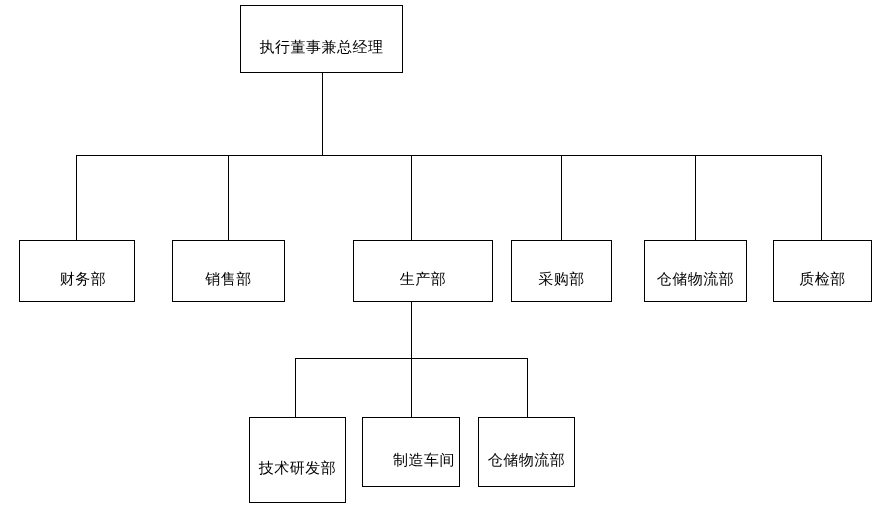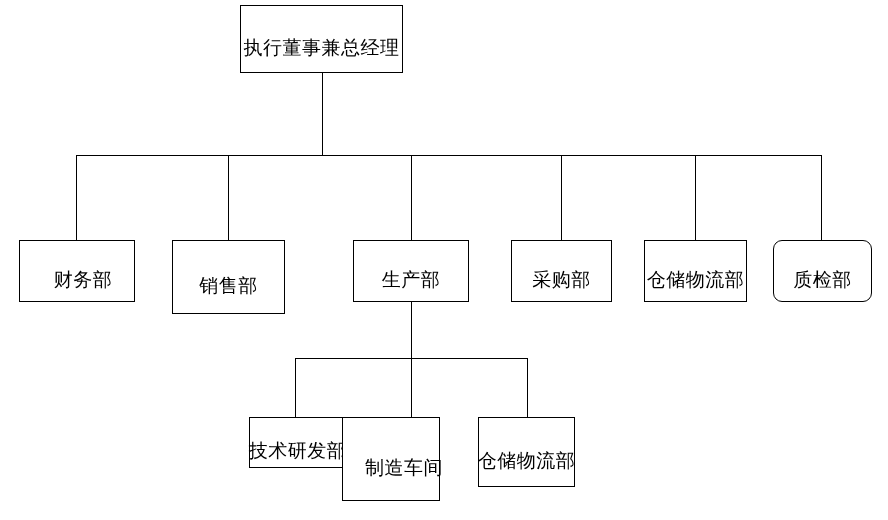--- a/index.html
+++ b/index.html
@@ -19,21 +19,21 @@
     position: absolute;
     box-sizing: border-box;
     border: 1px solid #000000;
     background: #ffffff;
     display: flex;
     align-items: center;
     justify-content: center;
     text-align: center;
   }
   .node-label {
-    font-size: 19px;
+    font-size: 15px;
     line-height: 1.2;
     color: #000000;
     letter-spacing: 0.5px;
     white-space: nowrap;
     margin-top: 16px;
   }
   .edge {
     position: absolute;
     background: #000000;
   }
@@ -57,53 +57,53 @@
   <div class="edge edge-v" style="left:228px; top:155px; height:85px;"></div>
   <div class="edge edge-v" style="left:411px; top:155px; height:85px;"></div>
   <div class="edge edge-v" style="left:561px; top:155px; height:85px;"></div>
   <div class="edge edge-v" style="left:695px; top:155px; height:85px;"></div>
   <div class="edge edge-v" style="left:821px; top:155px; height:85px;"></div>
 
   <div class="node" style="left:19px; top:240px; width:116px; height:62px;padding-left:12px;">
     <span class="node-label">财务部</span>
   </div>
 
-  <div class="node" style="left:172px; top:240px; width:113px; height:74px;">
+  <div class="node" style="left:172px; top:240px; width:113px; height:62px;">
     <span class="node-label">销售部</span>
   </div>
 
-  <div class="node" style="left:353px; top:240px; width:116px; height:62px;">
+  <div class="node" style="left:353px; top:240px; width:140px; height:62px;">
     <span class="node-label">生产部</span>
   </div>
 
   <div class="node" style="left:511px; top:240px; width:101px; height:62px;">
     <span class="node-label">采购部</span>
   </div>
 
   <div class="node" style="left:644px; top:240px; width:103px; height:62px;">
     <span class="node-label">仓储物流部</span>
   </div>
 
-  <div class="node" style="left:773px; top:240px; width:99px; height:62px;border-radius:9px;">
+  <div class="node" style="left:773px; top:240px; width:99px; height:62px;">
     <span class="node-label">质检部</span>
   </div>
 
   <div class="edge edge-v" style="left:411px; top:302px; height:56px;"></div>
 
   <div class="edge edge-h" style="left:295px; top:358px; width:233px;"></div>
 
   <div class="edge edge-v" style="left:295px; top:358px; height:59px;"></div>
   <div class="edge edge-v" style="left:411px; top:358px; height:59px;"></div>
   <div class="edge edge-v" style="left:527px; top:358px; height:59px;"></div>
 
-  <div class="node" style="left:249px; top:417px; width:97px; height:51px;">
+  <div class="node" style="left:249px; top:417px; width:97px; height:86px;">
     <span class="node-label">技术研发部</span>
   </div>
 
-  <div class="node" style="left:342px; top:417px; width:98px; height:84px;padding-left:26px;">
+  <div class="node" style="left:362px; top:417px; width:98px; height:70px;padding-left:26px;">
     <span class="node-label">制造车间</span>
   </div>
 
   <div class="node" style="left:478px; top:417px; width:97px; height:70px;text-align:center;">
     <span class="node-label">仓储物流部</span>
   </div>
 
 </div>
 
 </body></html>

